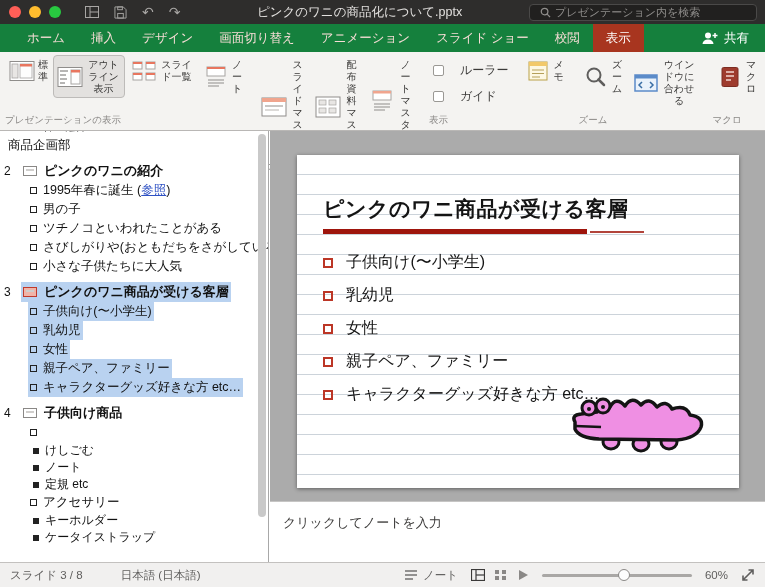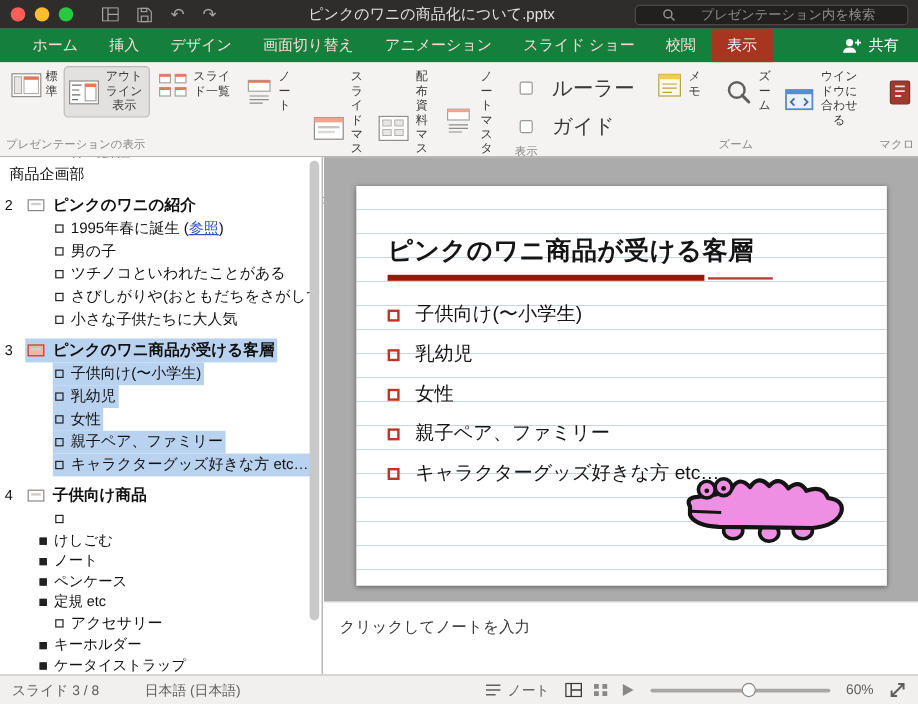--- a/index.html
+++ b/index.html
@@ -7,47 +7,47 @@
   body{position:relative;font-family:"Liberation Sans","DejaVu Sans",sans-serif;background:#fff;overflow:hidden;cursor:default}
 
   
   .titlebar{position:absolute;top:0;left:0;right:0;height:24px;background:#2e2d2c;display:flex;align-items:center}
   .traffic{display:flex;gap:8px;padding-left:9px;align-items:center}
   .tl{width:12px;height:12px;border-radius:50%;display:inline-block}
   .tl.red{background:#ff5f57}.tl.yellow{background:#febc2e}.tl.green{background:#28c840}
   .tb-icons{display:flex;gap:15px;margin-left:24px;align-items:center;color:#a8a6a4}
   .tb-icon{display:inline-flex;align-items:center;font-size:14px;line-height:1}
   .tb-title{position:absolute;left:47%;transform:translateX(-50%);color:#e3e1df;font-size:12.5px;white-space:nowrap}
-  .tb-search{position:absolute;right:8px;top:4px;width:228px;height:17px;background:rgba(0,0,0,.28);border:1px solid #4a4948;border-radius:4px;display:flex;align-items:center;gap:21px;padding:0 22px;color:#8f8d8b;font-size:11px;white-space:nowrap;overflow:hidden}
+  .tb-search{position:absolute;right:8px;top:4px;width:228px;height:17px;background:rgba(0,0,0,.28);border:1px solid #4a4948;border-radius:4px;display:flex;align-items:center;gap:4px;padding:0 10px;color:#8f8d8b;font-size:11px;white-space:nowrap;overflow:hidden}
 
   
   .tabbar{position:absolute;top:24px;left:0;right:0;height:28px;background:#15803d;display:flex;align-items:stretch}
   .tabs{display:flex;margin-left:14px}
   .tab{color:#f7ddd6;font-size:12.5px;padding:0 13px;display:flex;align-items:center}
   .tab.active{background:#a8351f;color:#fff}
   .share-btn{margin-left:auto;margin-right:16px;display:flex;align-items:center;gap:6px;color:#fff;font-size:12.5px}
 
   
   .ribbon{position:absolute;top:52px;left:0;right:0;height:79px;background:#f4f3f1;border-bottom:1px solid #b9b7b5;display:flex;align-items:stretch;padding:0 2px}
   .rgroup{display:flex;flex-direction:column;padding:3px 3px 0}
   .rrow{flex:1;display:flex;align-items:flex-start;gap:2px}
   .rbtn{display:flex;align-items:center;gap:3px;padding:3px 3px 2px;border-radius:4px;border:1px solid transparent}
   .rbtn.selected{background:#e3e1df;border-color:#bdbbb9}
   .ricon{height:24px;display:flex;align-items:center;justify-content:center}
   .rlabel{font-size:10px;color:#3b3a39;text-align:center;line-height:1.2}
   .glabel{font-size:9.5px;color:#8a8886;text-align:left;padding:3px 0 3px}
   .gsep{width:1px;background:#dcdad8;margin:7px 3px}
   .checkcol{display:flex;flex-direction:column;gap:9px;padding:7px 10px 0 4px}
-  .rcheck{display:flex;align-items:center;gap:16px;font-size:17px;color:#3b3a39;white-space:nowrap}
+  .rcheck{display:flex;align-items:center;gap:16px;font-size:12px;color:#3b3a39;white-space:nowrap}
   .cbox{width:11px;height:11px;border:1px solid #9a9894;background:#fff;border-radius:2px;display:inline-block;flex:none}
   .w44{width:46px}.w72{width:72px}.w70{width:70px}.w50{width:52px}.w46{width:48px}.w74{width:72px}
 
   
   .outline{position:absolute;top:131px;left:0;width:269px;bottom:25px;background:#fff;overflow:hidden;border-right:1px solid #a8a8a8}
-  .o-row{display:flex;align-items:center;height:19px;font-size:12.5px;color:#111;padding-left:44px;white-space:nowrap}
+  .o-row{display:flex;align-items:center;height:19px;font-size:12.5px;color:#111;padding-left:28px;white-space:nowrap}
   .o-row.o-title{padding-left:4px;font-weight:bold;height:21px;margin-top:5px;font-size:13px}
   .o-row.o-l2{padding-left:31px;font-size:12px;height:17px}
   .o-row.o-flush{padding-left:6px}
   .o-row.o-clipped{margin-top:-14px}
   .o-num{width:17px;font-weight:normal;font-size:12px;flex:none}
   .slide-chip{width:14px;height:10px;border:1px solid #8a8886;background:#fff;margin-right:7px;flex:none;position:relative}
   .slide-chip::after{content:"";position:absolute;left:2px;top:2px;right:2px;height:2px;background:#d0cecc}
   .o-current .slide-chip{border-color:#c0392b;background:#f0b4a8}
   .o-sel{display:inline-flex;align-items:center;padding:1px 2px}
   .o-sel.selected{background:#b9d2f0}
@@ -443,26 +443,20 @@
       <div class="o-row o-l2">
         <span class="o-sel">
           <span class="o-bullet filled"></span>
           <span class="o-text">けしごむ</span>
         </span>
       </div>
       <div class="o-row o-l2">
         <span class="o-sel">
           <span class="o-bullet filled"></span>
           <span class="o-text">ノート</span>
-        </span>
-      </div>
-      <div class="o-row o-l2">
-        <span class="o-sel">
-          <span class="o-bullet filled"></span>
-          <span class="o-text">ペンケース</span>
         </span>
       </div>
       <div class="o-row o-l2">
         <span class="o-sel">
           <span class="o-bullet filled"></span>
           <span class="o-text">定規 etc</span>
         </span>
       </div>
       <div class="o-row">
         <span class="o-sel">

